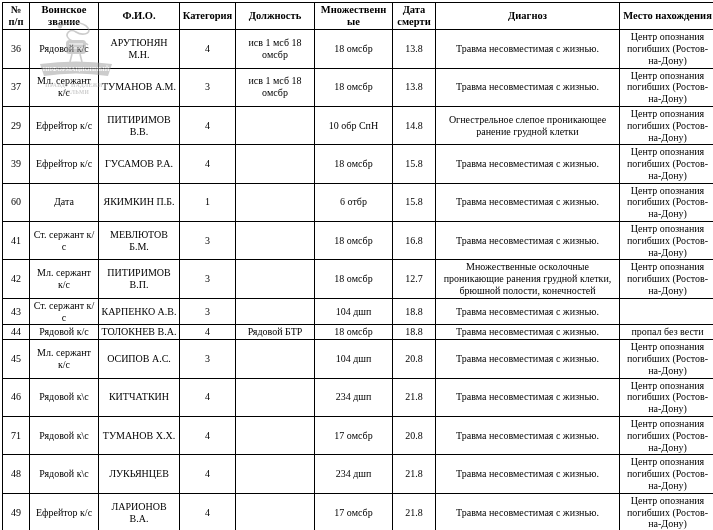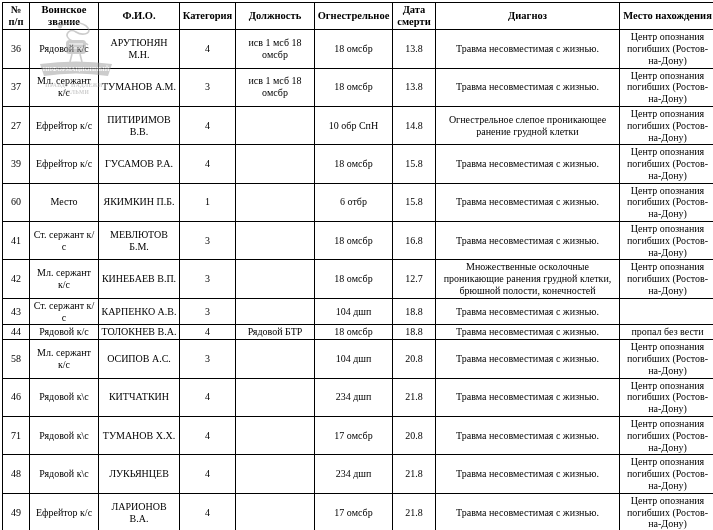--- a/index.html
+++ b/index.html
@@ -78,21 +78,21 @@
       <col style="width:184px">
       <col style="width:96px">
     </colgroup>
     <thead>
       <tr>
           <th>№ п/п</th>
           <th>Воинское звание</th>
           <th>Ф.И.О.</th>
           <th>Категория</th>
           <th>Должность</th>
-          <th>Огнестрельное</th>
+          <th>Множественные</th>
           <th>Дата смерти</th>
           <th>Диагноз</th>
           <th>Место нахождения</th>
         </tr>
     </thead>
     <tbody>
         <tr>
           <td>36</td>
           <td>Рядовой к/с</td>
           <td>АРУТЮНЯН М.Н.</td>
@@ -108,21 +108,21 @@
           <td>Мл. сержант к/с</td>
           <td>ТУМАНОВ А.М.</td>
           <td>3</td>
           <td>исв 1 мсб 18 омсбр</td>
           <td>18 омсбр</td>
           <td>13.8</td>
           <td>Травма несовместимая с жизнью.</td>
           <td>Центр опознания погибших (Ростов-на-Дону)</td>
         </tr>
         <tr>
-          <td>27</td>
+          <td>29</td>
           <td>Ефрейтор к/с</td>
           <td>ПИТИРИМОВ В.В.</td>
           <td>4</td>
           <td></td>
           <td>10 обр СпН</td>
           <td>14.8</td>
           <td>Огнестрельное слепое проникающее ранение грудной клетки</td>
           <td>Центр опознания погибших (Ростов-на-Дону)</td>
         </tr>
         <tr>
@@ -131,21 +131,21 @@
           <td>ГУСАМОВ Р.А.</td>
           <td>4</td>
           <td></td>
           <td>18 омсбр</td>
           <td>15.8</td>
           <td>Травма несовместимая с жизнью.</td>
           <td>Центр опознания погибших (Ростов-на-Дону)</td>
         </tr>
         <tr>
           <td>60</td>
-          <td>Место</td>
+          <td>Дата</td>
           <td>ЯКИМКИН П.Б.</td>
           <td>1</td>
           <td></td>
           <td>6 отбр</td>
           <td>15.8</td>
           <td>Травма несовместимая с жизнью.</td>
           <td>Центр опознания погибших (Ростов-на-Дону)</td>
         </tr>
         <tr>
           <td>41</td>
@@ -154,21 +154,21 @@
           <td>3</td>
           <td></td>
           <td>18 омсбр</td>
           <td>16.8</td>
           <td>Травма несовместимая с жизнью.</td>
           <td>Центр опознания погибших (Ростов-на-Дону)</td>
         </tr>
         <tr>
           <td>42</td>
           <td>Мл. сержант к/с</td>
-          <td>КИНЕБАЕВ В.П.</td>
+          <td>ПИТИРИМОВ В.П.</td>
           <td>3</td>
           <td></td>
           <td>18 омсбр</td>
           <td>12.7</td>
           <td>Множественные осколочные проникающие ранения грудной клетки, брюшной полости, конечностей</td>
           <td>Центр опознания погибших (Ростов-на-Дону)</td>
         </tr>
         <tr>
           <td>43</td>
           <td>Ст. сержант к/с</td>
@@ -185,21 +185,21 @@
           <td>Рядовой к/с</td>
           <td>ТОЛОКНЕВ В.А.</td>
           <td>4</td>
           <td>Рядовой БТР</td>
           <td>18 омсбр</td>
           <td>18.8</td>
           <td>Травма несовместимая с жизнью.</td>
           <td>пропал без вести</td>
         </tr>
         <tr>
-          <td>58</td>
+          <td>45</td>
           <td>Мл. сержант к/с</td>
           <td>ОСИПОВ А.С.</td>
           <td>3</td>
           <td></td>
           <td>104 дшп</td>
           <td>20.8</td>
           <td>Травма несовместимая с жизнью.</td>
           <td>Центр опознания погибших (Ростов-на-Дону)</td>
         </tr>
         <tr>

